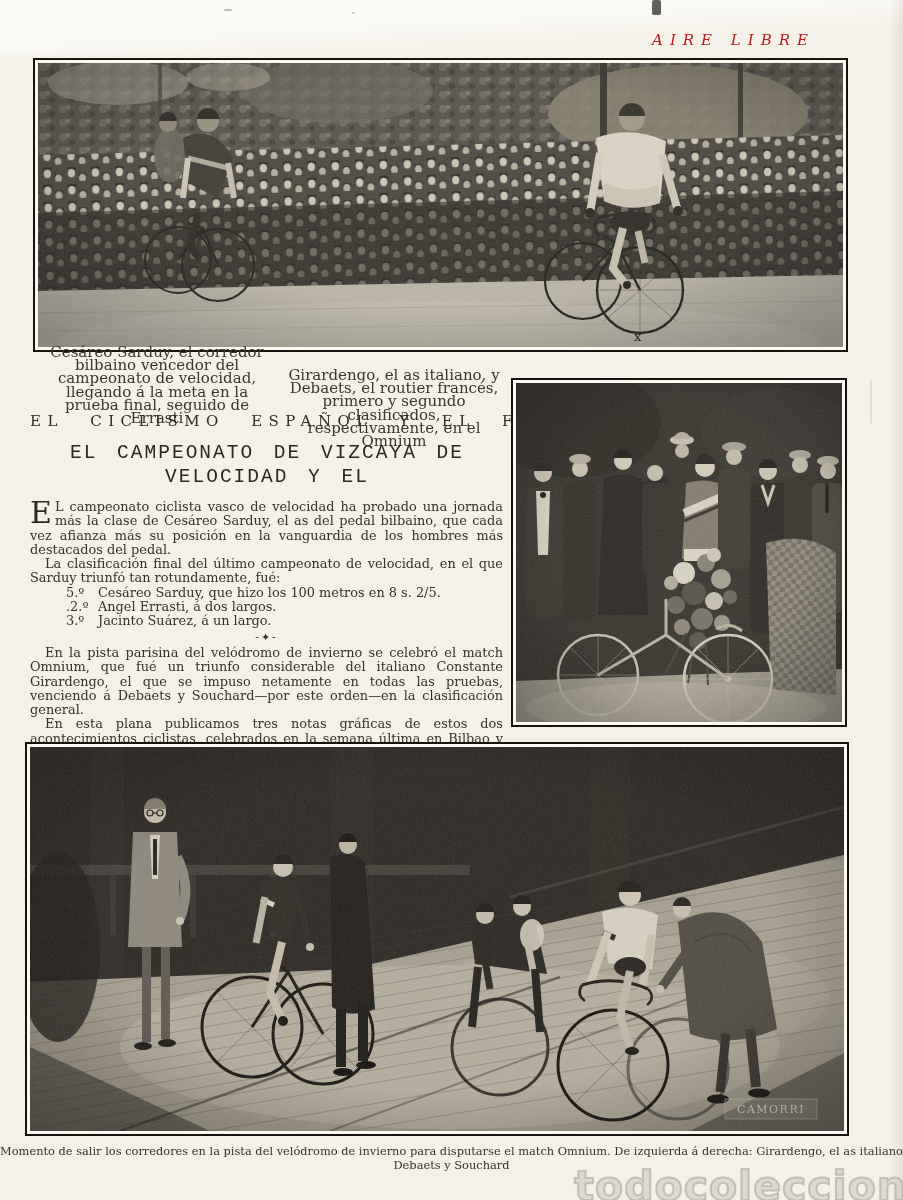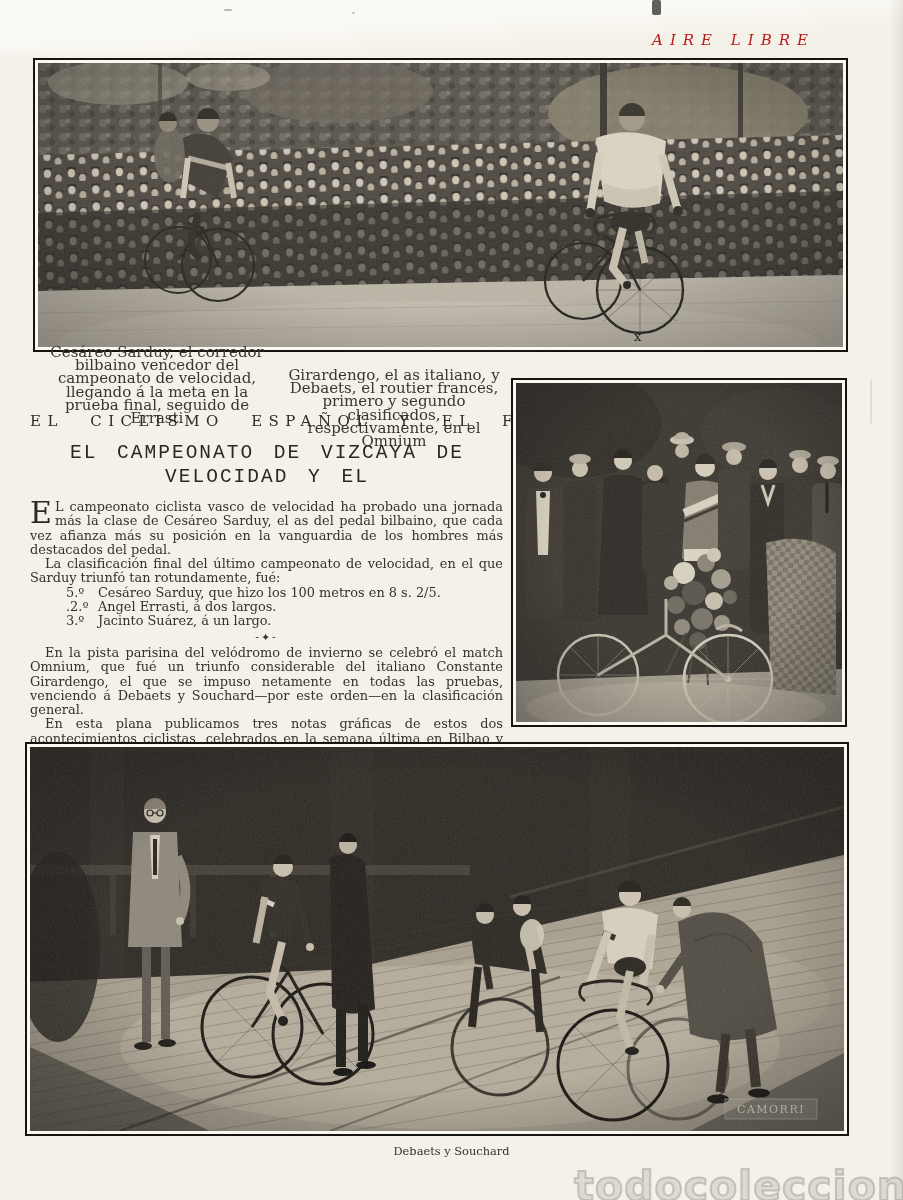--- a/index.html
+++ b/index.html
@@ -450,16 +450,17 @@
     <rect x="695" y="352" width="92" height="20" fill="rgba(200,192,178,0.25)" stroke="rgba(225,218,203,0.5)" stroke-width="1"></rect>
     <text x="741" y="366" text-anchor="middle" font-size="11" letter-spacing="1.5" font-family="DejaVu Serif, serif" fill="#e6dfcf">CAMORRI</text>
   </g>
 
   <rect width="814" height="384" fill="url(#bVig)"></rect>
   <rect width="814" height="384" filter="url(#bGrain)" opacity="0.17"></rect>
 </svg>
 </div>
 
 <div class="bottom-caption">
+  <div>Momento de salir los corredores en la pista del velódromo de invierno para disputarse el match Omnium. De izquierda á derecha: Girardengo, el as italiano</div>
   <div>Debaets y Souchard</div>
 </div>
 
 <div class="watermark">todocoleccion</div>
 
 </body></html>

